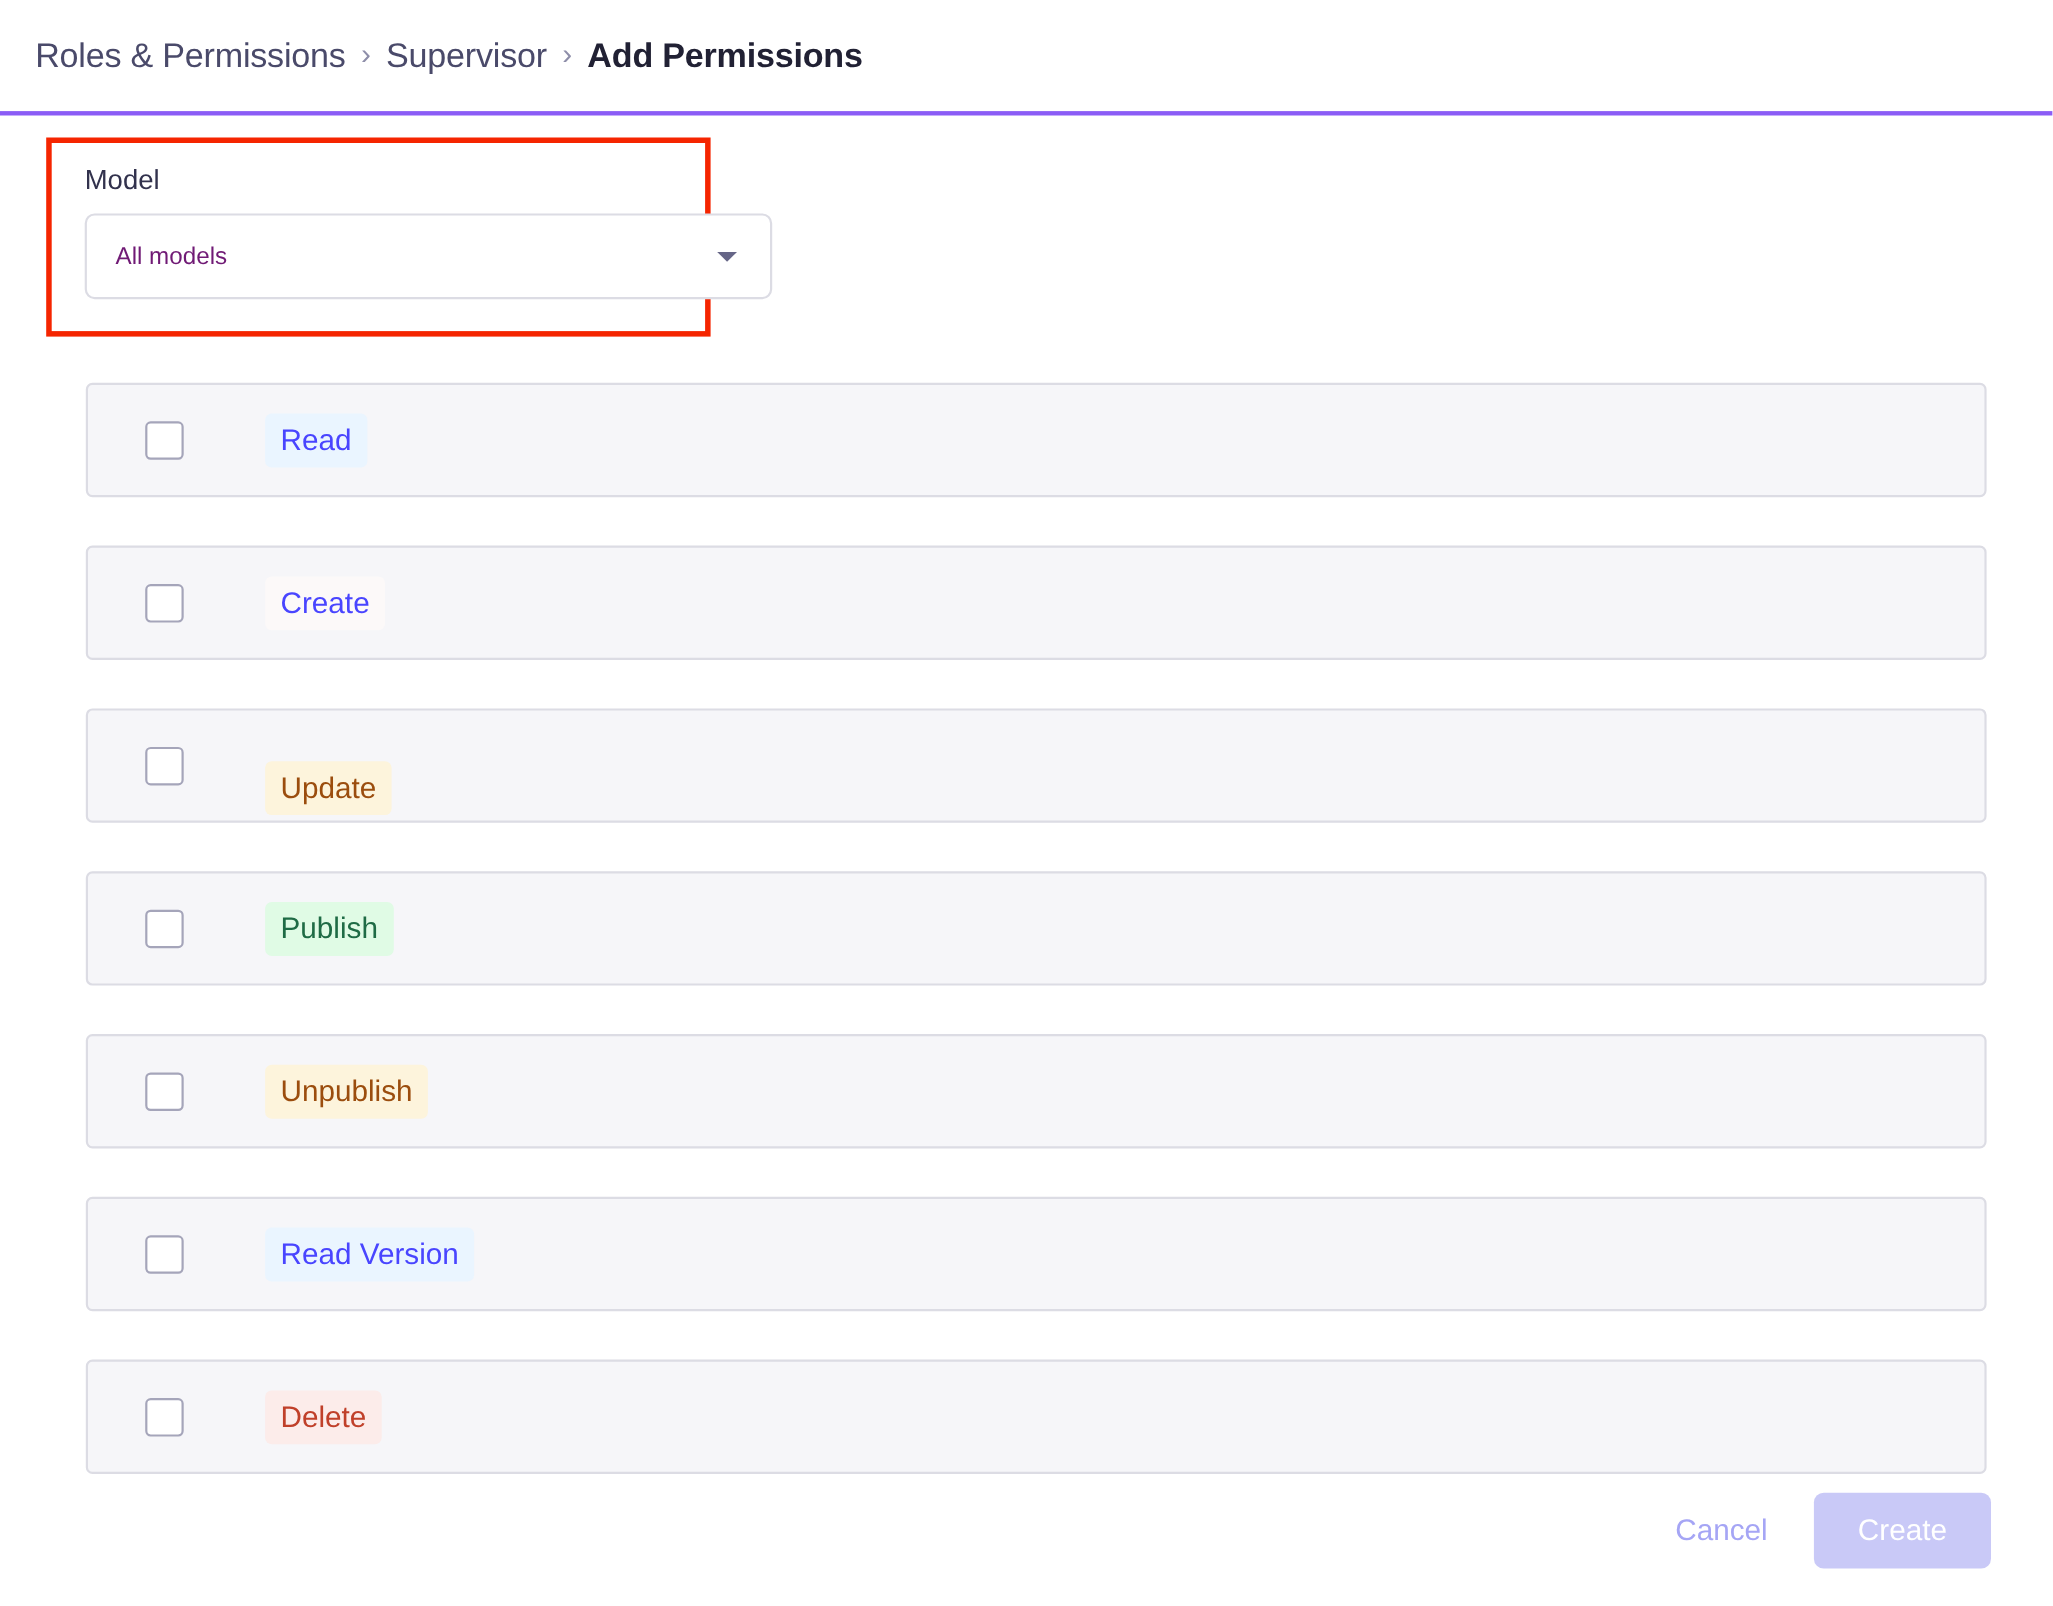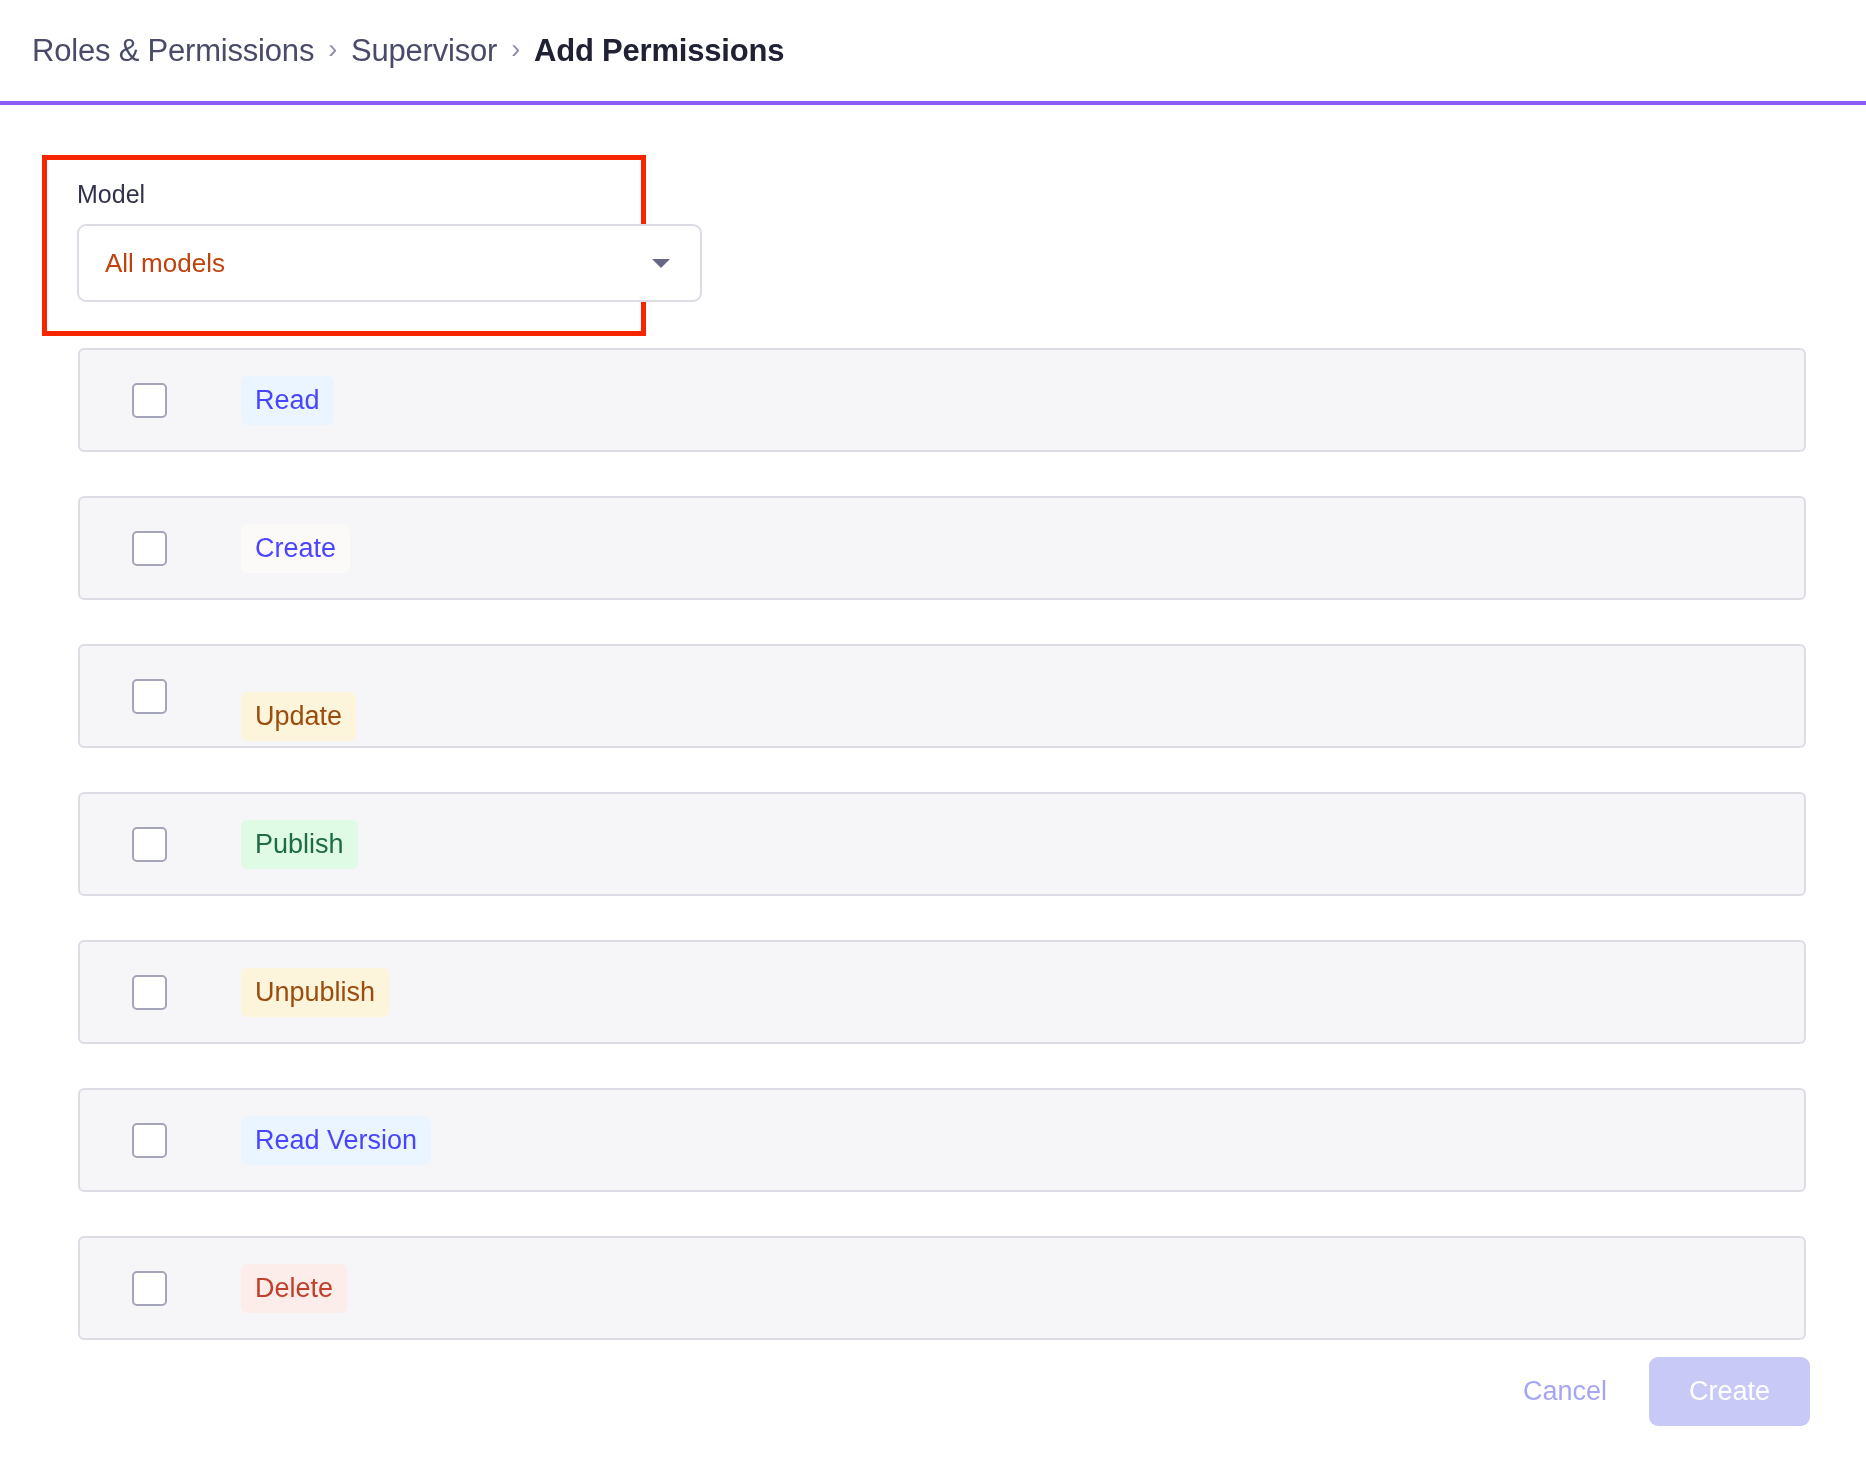--- a/index.html
+++ b/index.html
@@ -45,21 +45,21 @@
     color: #8e8ea9;
     font-size: 27px;
     line-height: 1;
     transform: translateY(-1px);
   }
 
   
   .model-wrap {
     position: absolute;
     left: 42px;
-    top: 155px;
+    top: 125px;
     width: 604px;
     height: 181px;
     box-sizing: border-box;
     border: 5px solid #f52500;
     background: #ffffff;
   }
   .model-label {
     position: absolute;
     left: 30px;
     top: 22px;
@@ -75,22 +75,22 @@
     height: 78px;
     box-sizing: border-box;
     background: #ffffff;
     border: 2px solid #dcdce4;
     border-radius: 9px;
     display: flex;
     align-items: center;
     padding: 0 26px;
   }
   .model-select-value {
-    font-size: 26px;
-    color: #c2410c;
+    font-size: 22px;
+    color: #701a75;
     flex: 1;
   }
   .caret {
     width: 0;
     height: 0;
     border-left: 9px solid transparent;
     border-right: 9px solid transparent;
     border-top: 9px solid #666687;
     margin-right: 4px;
   }

